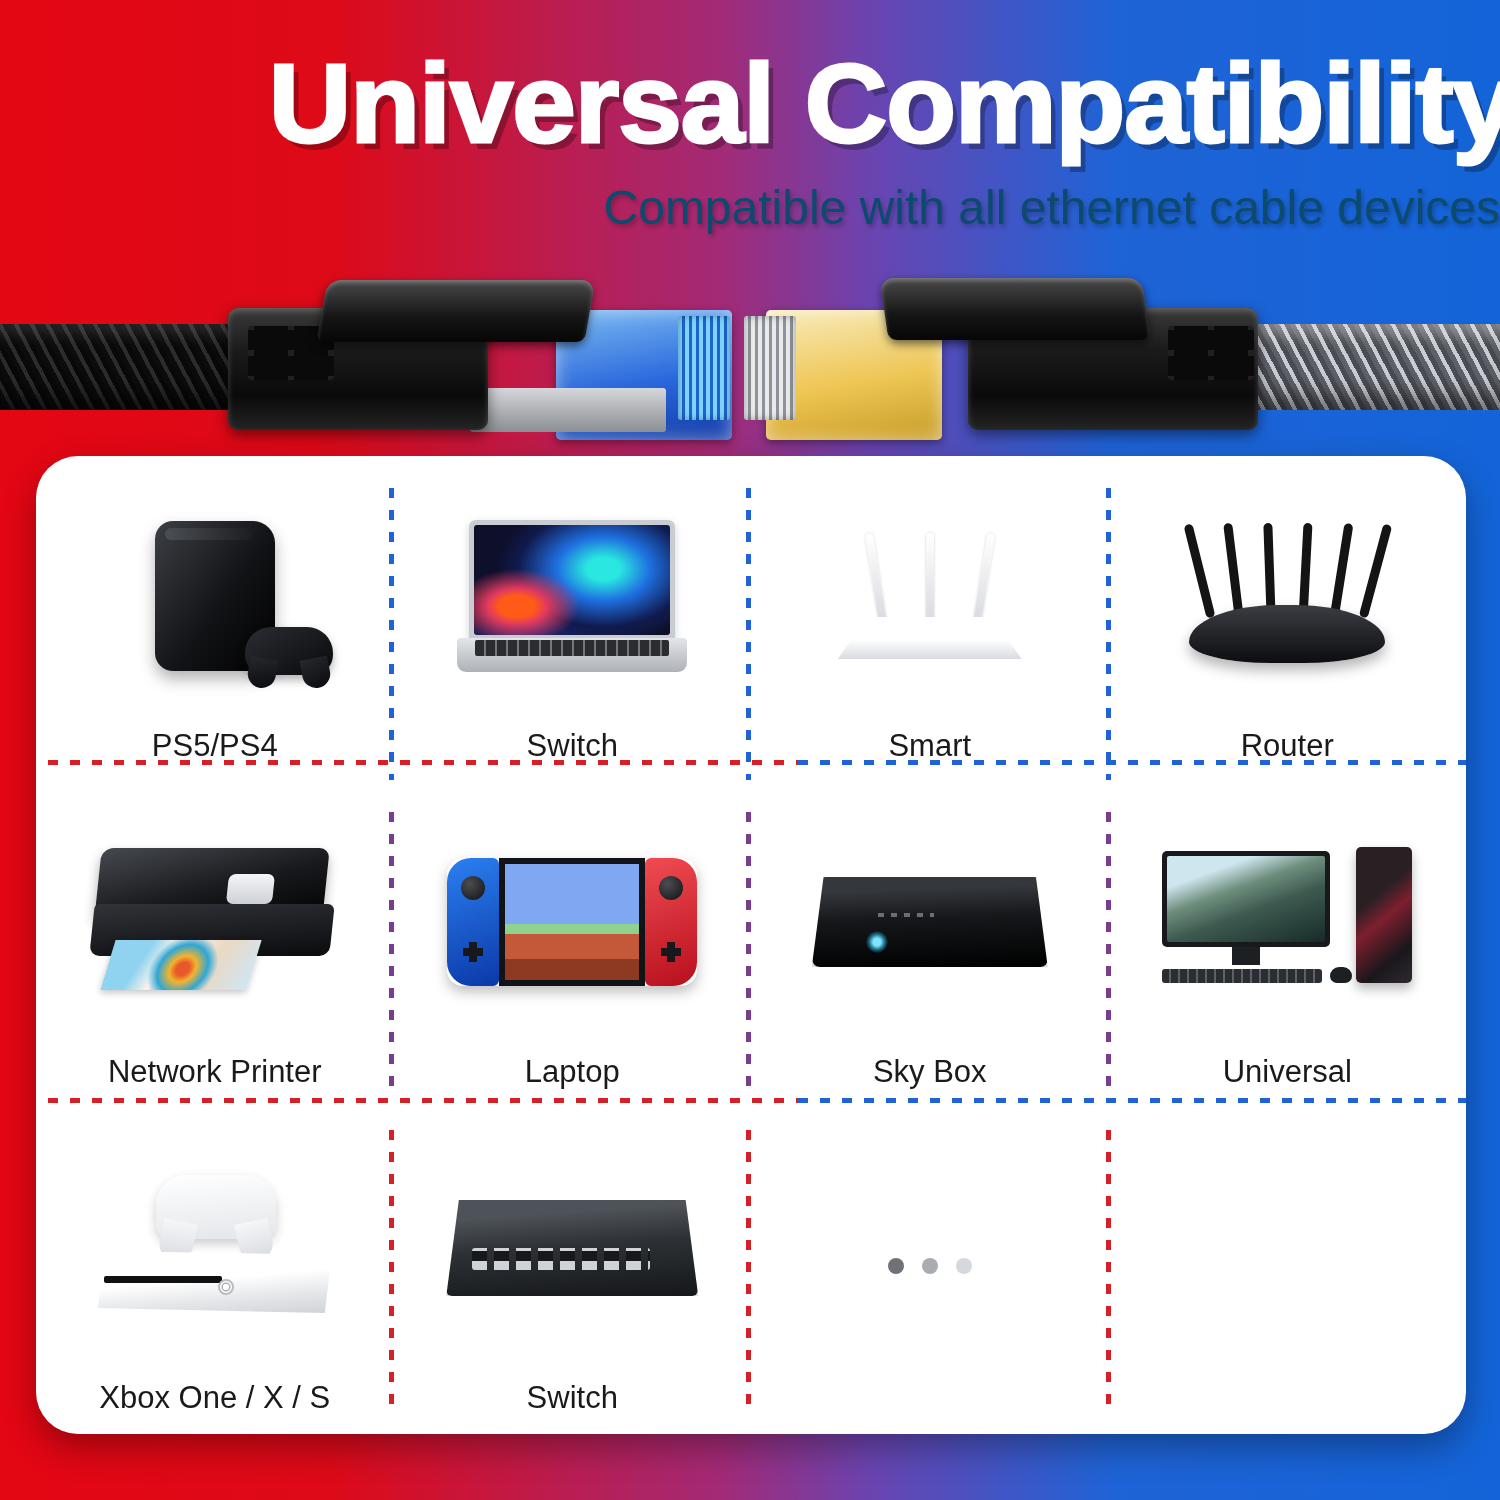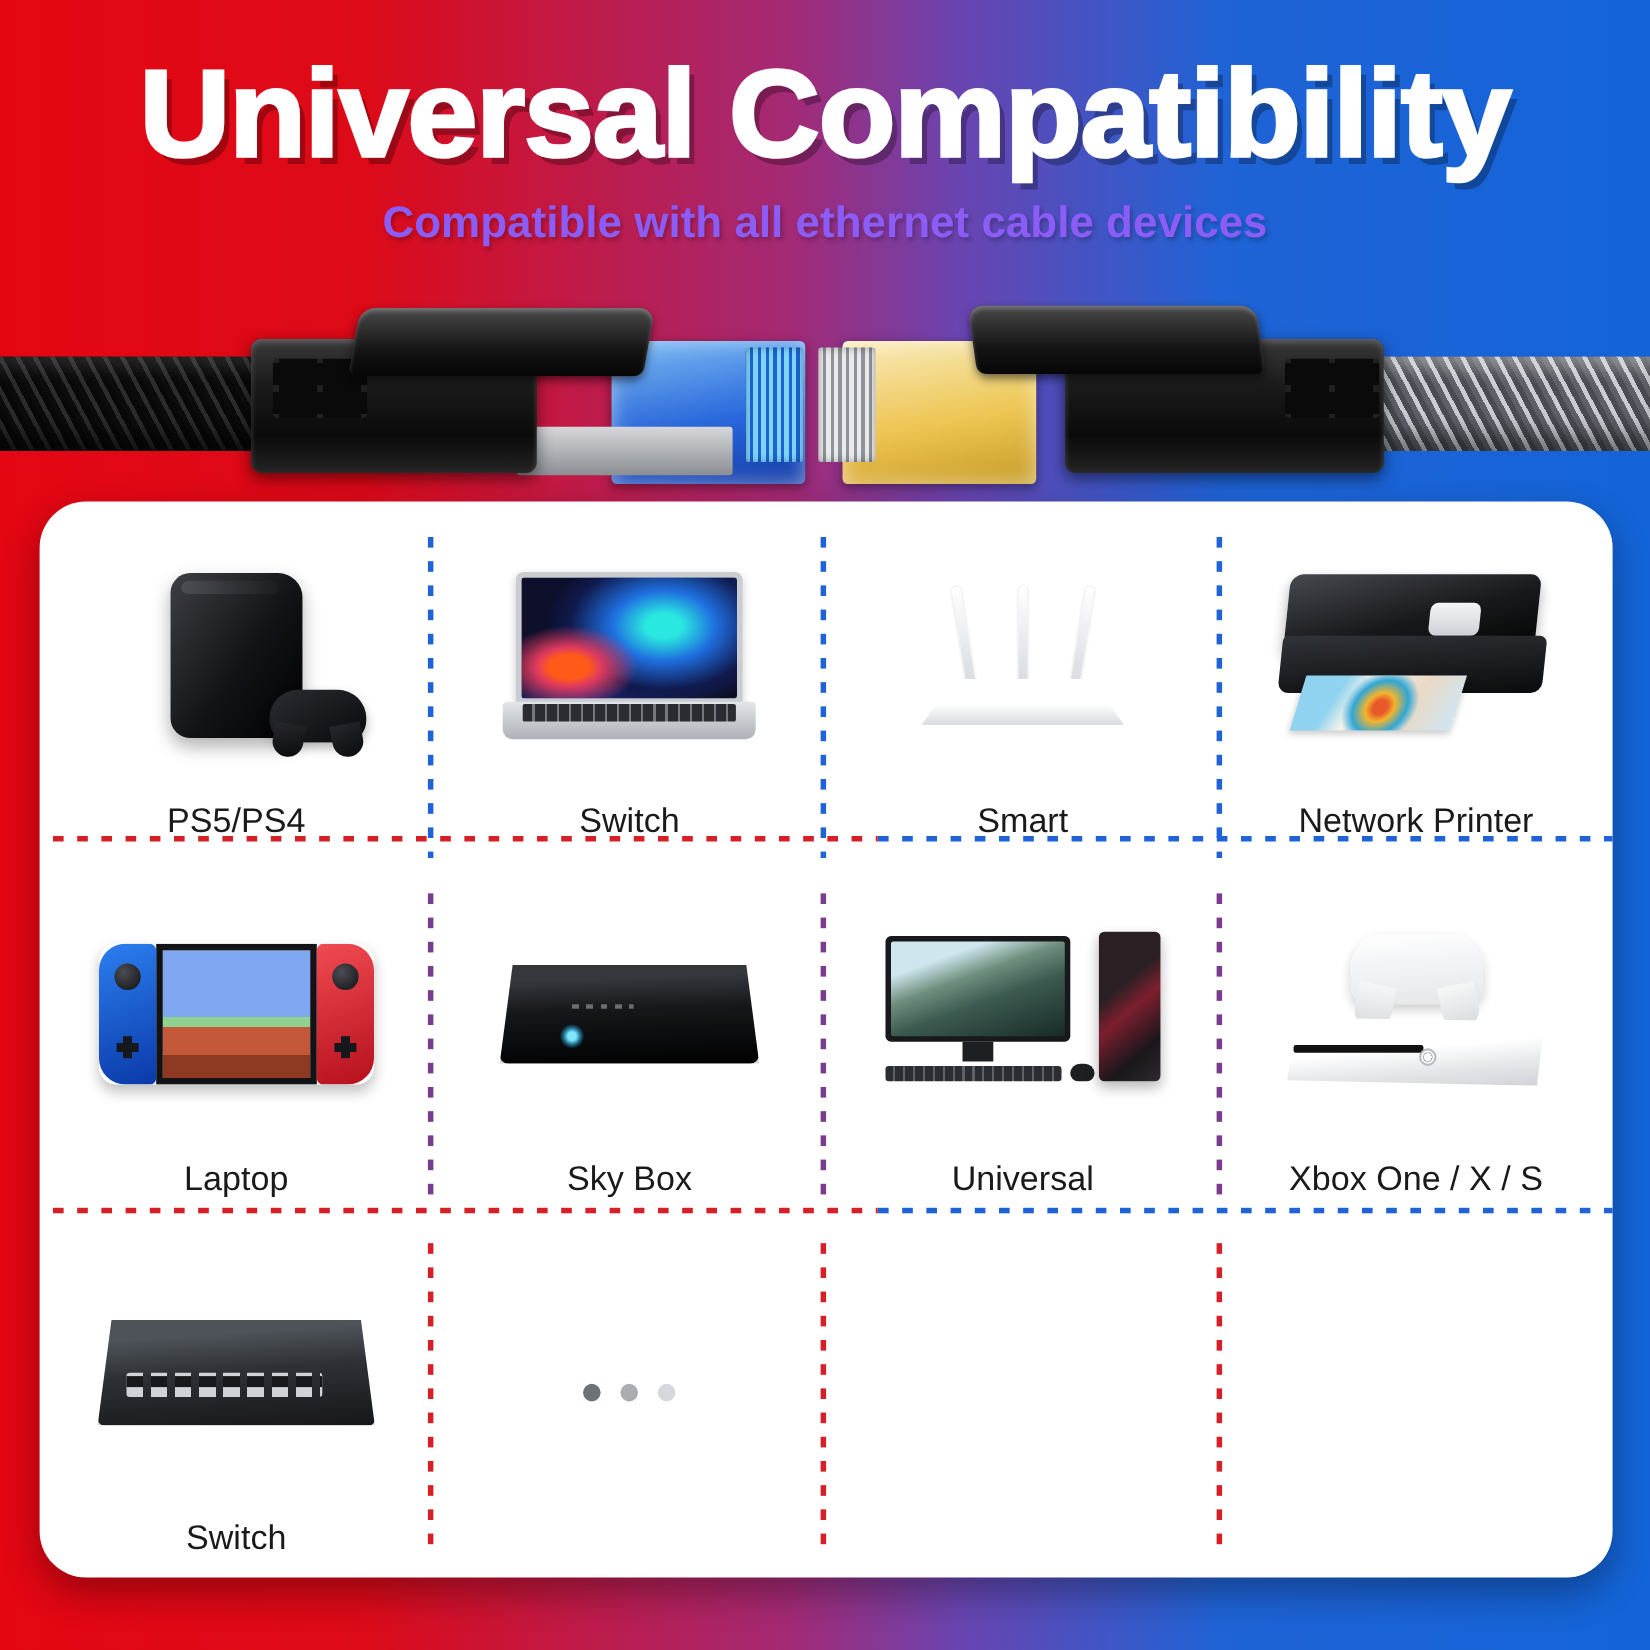--- a/index.html
+++ b/index.html
@@ -4,34 +4,34 @@
 <style>
   * { margin:0; padding:0; box-sizing:border-box; }
   html,body { width:1500px; height:1500px; overflow:hidden; }
   body {
     font-family:"Liberation Sans", sans-serif;
     background:linear-gradient(90deg,#e40613 0%,#dd0a18 22%,#a32a76 48%,#6a44b0 58%,#1f63d6 74%,#1364d8 100%);
     position:relative;
   }
 
   
-  #header { position:absolute; left:0; top:0; width:1500px; height:250px; text-align:center; }
+  #header { position:absolute; left:0; top:0; width:1500px; height:250px; text-align:right; }
   #title {
     font-size:112px; font-weight:bold; letter-spacing:-1px; line-height:1;
     padding-top:48px; color:#ffffff;
     -webkit-text-stroke:3px #ffffff;
     text-shadow:
       6px 7px 0 rgba(0,0,0,0.28),
       0 0 2px rgba(255,255,255,0.9);
     font-stretch:condensed;
     transform:scaleX(1.02);
   }
   #title .inner{ display:inline-block; }
   #subtitle {
-    font-size:40px; color:#8b5cf6; padding-top:20px; font-weight:700;
+    font-size:48px; color:#0c4a6e; padding-top:20px; font-weight:400;
     text-shadow:2px 3px 4px rgba(0,0,0,0.25);
   }
 
   
   #cable-band { position:absolute; left:0; top:268px; width:1500px; height:205px; }
   .braid {
     position:absolute; top:56px; height:86px; border-radius:6px;
     background:
       repeating-linear-gradient(62deg,#0c0c0c 0 5px,#2c2c2c 5px 9px,#090909 9px 14px),
       #111;
@@ -311,20 +311,34 @@
         <div class="modem">
           <div class="md-ant" style="left:42px;transform:rotate(-9deg)"></div>
           <div class="md-ant" style="left:96px"></div>
           <div class="md-ant" style="left:150px;transform:rotate(9deg)"></div>
           <div class="md-body"></div>
         </div>
       </div>
       <div class="cap">Smart</div>
     </div>
 
+    <div class="cell">
+      <div class="art">
+        <div class="router">
+          <div class="rt-ant" style="left:18px;transform:rotate(-14deg)"></div>
+          <div class="rt-ant" style="left:52px;transform:rotate(-7deg)"></div>
+          <div class="rt-ant" style="left:88px;transform:rotate(-2deg)"></div>
+          <div class="rt-ant" style="left:124px;transform:rotate(3deg)"></div>
+          <div class="rt-ant" style="left:160px;transform:rotate(9deg)"></div>
+          <div class="rt-ant" style="left:194px;transform:rotate(15deg)"></div>
+          <div class="rt-body"></div>
+        </div>
+      </div>
+      <div class="cap">Router</div>
+    </div>
 
     <div class="cell">
       <div class="art">
         <div class="printer">
           <div class="pr-top">
               <div class="pr-btn"></div>
             </div>
           <div class="pr-body"></div>
           <div class="pr-paper"></div>
         </div>

